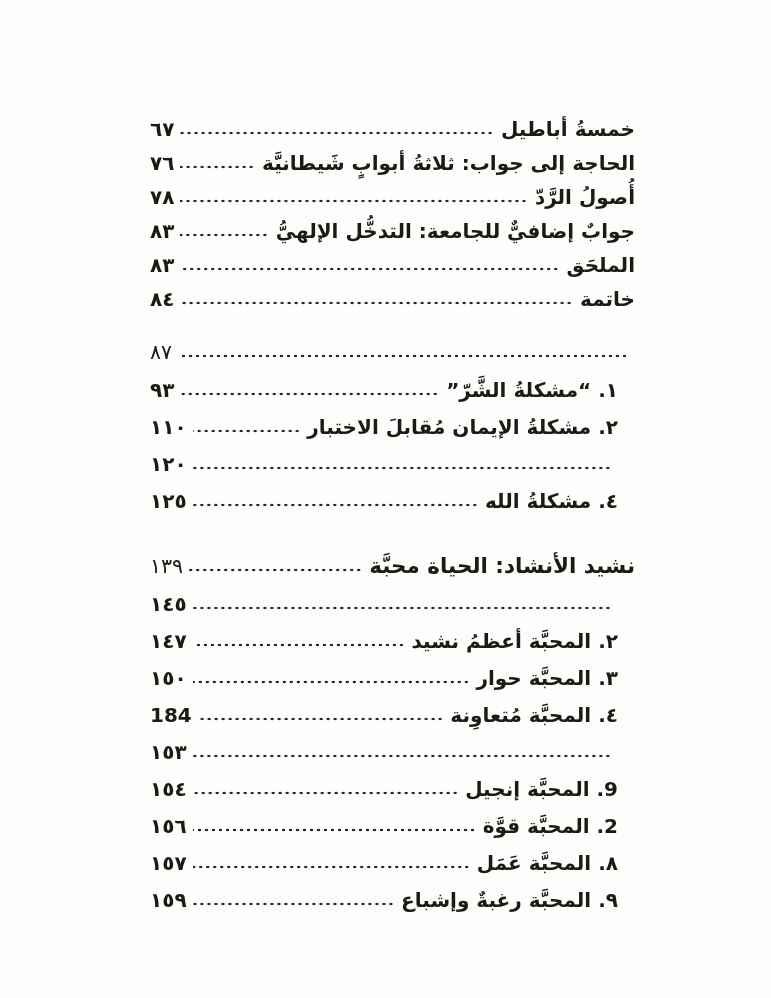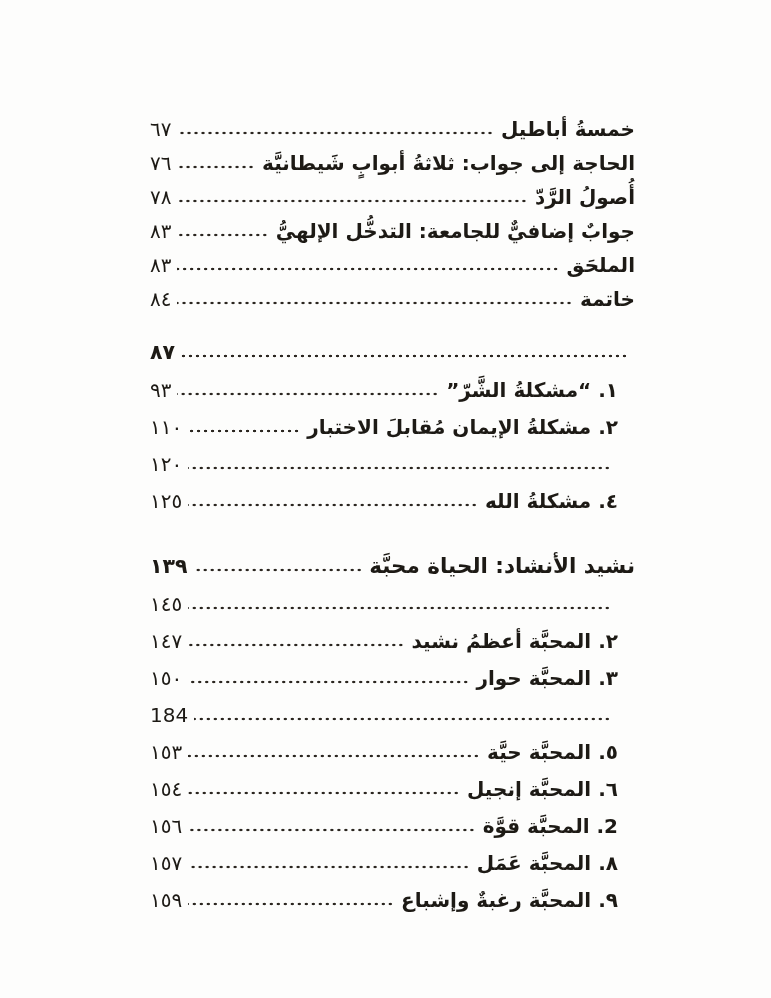--- a/index.html
+++ b/index.html
@@ -59,23 +59,23 @@
     align-self: baseline;
     background-image: radial-gradient(circle, #2b2620 1.25px, rgba(43,38,32,0) 1.55px);
     background-size: 7px 4px;
     background-position: right center;
     background-repeat: repeat-x;
   }
   .pagenum {
     white-space: nowrap;
     flex: 0 0 auto;
     font-size: 20px;
-    font-weight: normal;
+    font-weight: bold;
   }
-  .row.heading .pagenum { font-weight: bold; font-size: 20.5px; }
+  .row.heading .pagenum { font-weight: normal; font-size: 20.5px; }
 </style>
 </head>
 <body>
 
 <div class="page">
   <div class="toc">
 
     <div class="sec sec-1">
       <div class="row">
         <span class="title">خمسةُ أباطيل</span>
@@ -149,30 +149,30 @@
         <span class="title">٢. المحبَّة أعظمُ نشيد</span>
         <span class="leader"></span>
         <span class="pagenum">١٤٧</span>
       </div>
       <div class="row item">
         <span class="title">٣. المحبَّة حوار</span>
         <span class="leader"></span>
         <span class="pagenum">١٥٠</span>
       </div>
       <div class="row item">
+        <span class="title">٤. المحبَّة مُتعاوِنة</span>
         <span class="leader"></span>
         <span class="pagenum">184</span>
       </div>
       <div class="row item">
-        <span class="title">٥. المحبَّة حيَّة</span>
         <span class="leader"></span>
         <span class="pagenum">١٥٣</span>
       </div>
       <div class="row item">
-        <span class="title">٦. المحبَّة إنجيل</span>
+        <span class="title">9. المحبَّة إنجيل</span>
         <span class="leader"></span>
         <span class="pagenum">١٥٤</span>
       </div>
       <div class="row item">
         <span class="title">2. المحبَّة قوَّة</span>
         <span class="leader"></span>
         <span class="pagenum">١٥٦</span>
       </div>
       <div class="row item">
         <span class="title">٨. المحبَّة عَمَل</span>

